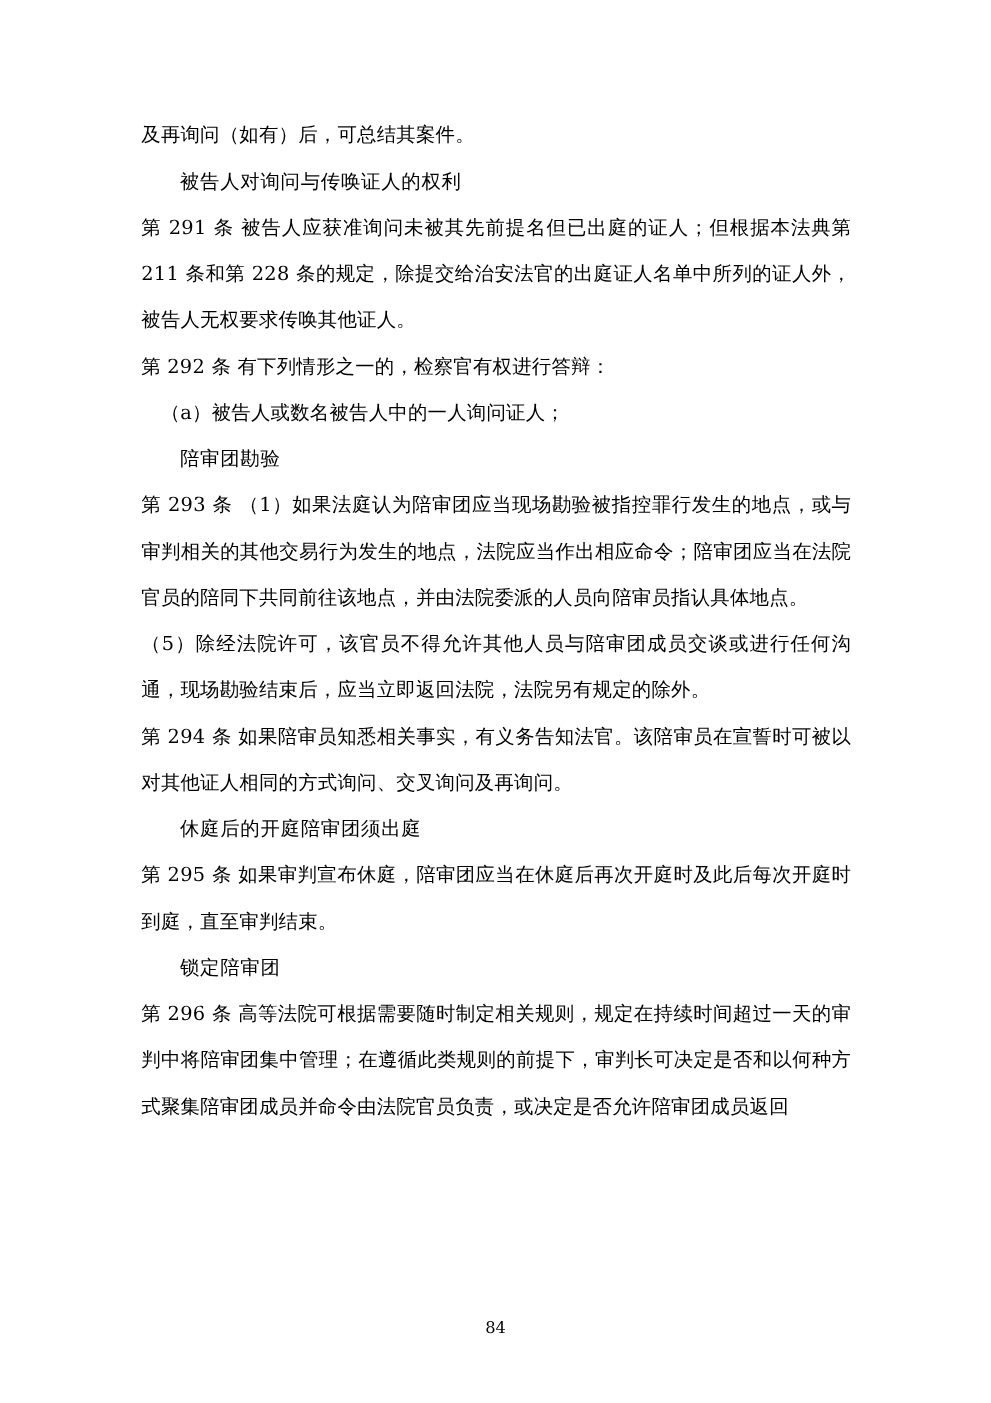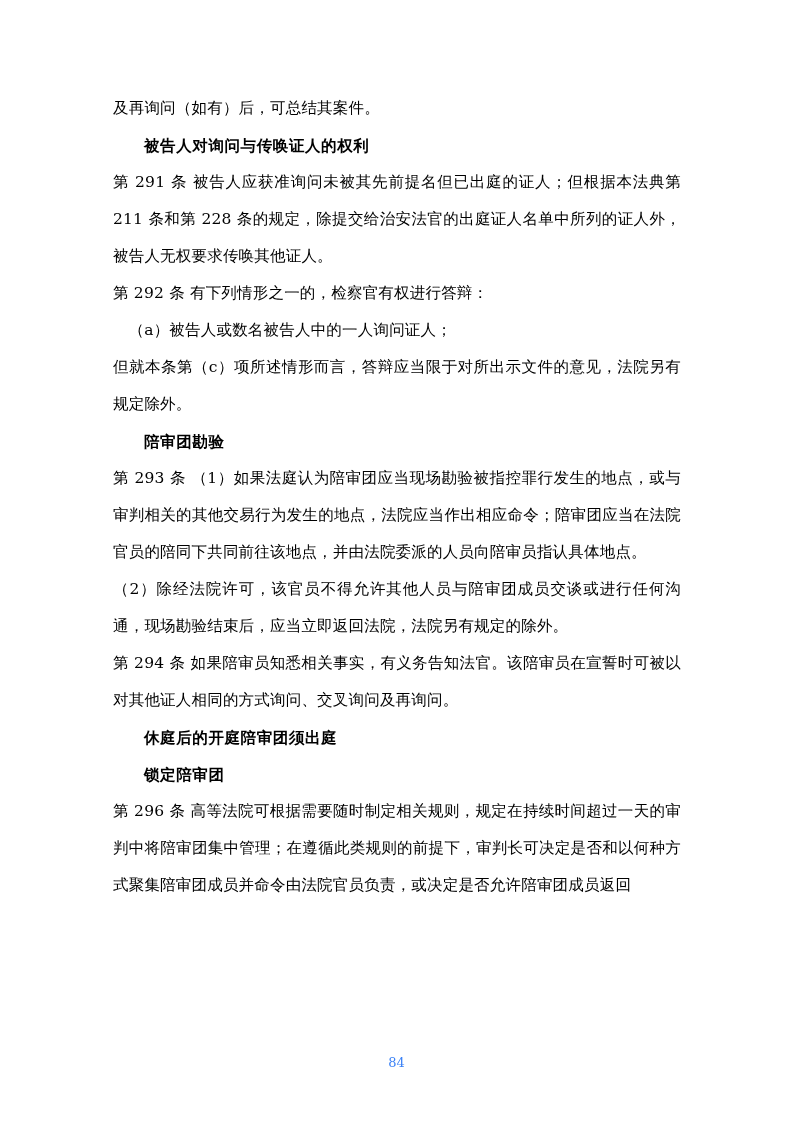--- a/index.html
+++ b/index.html
@@ -28,54 +28,54 @@
     font-size: 15.5px;
     line-height: 37px;
     text-align: justify;
     text-justify: inter-ideograph;
     letter-spacing: 0.2px;
   }
   p.body {
     text-indent: 0;
   }
   p.heading {
-    font-weight: bold;
+    font-weight: normal;
     text-indent: 2em;
     letter-spacing: 0.6px;
   }
   p.item {
     text-indent: 1em;
   }
   .footer {
     position: absolute;
     left: 0;
     top: 1051px;
     width: 793px;
     text-align: center;
     font-size: 13px;
     font-family: "DejaVu Serif", "Liberation Serif", serif;
-    color: #3b82f6;
+    color: #000000;
   }
 </style>
 </head>
 <body>
 
 <div class="page">
   <div class="content">
 
     <p class="body">及再询问（如有）后，可总结其案件。</p>
     <p class="heading">被告人对询问与传唤证人的权利</p>
     <p class="body">第 291 条  被告人应获准询问未被其先前提名但已出庭的证人；但根据本法典第 211 条和第 228 条的规定，除提交给治安法官的出庭证人名单中所列的证人外，被告人无权要求传唤其他证人。</p>
     <p class="body">第 292 条  有下列情形之一的，检察官有权进行答辩：</p>
     <p class="item">（a）被告人或数名被告人中的一人询问证人；</p>
-    <p class="body">但就本条第（c）项所述情形而言，答辩应当限于对所出示文件的意见，法院另有规定除外。</p>
     <p class="heading">陪审团勘验</p>
     <p class="body">第 293 条  （1）如果法庭认为陪审团应当现场勘验被指控罪行发生的地点，或与审判相关的其他交易行为发生的地点，法院应当作出相应命令；陪审团应当在法院官员的陪同下共同前往该地点，并由法院委派的人员向陪审员指认具体地点。</p>
-    <p class="body">（2）除经法院许可，该官员不得允许其他人员与陪审团成员交谈或进行任何沟通，现场勘验结束后，应当立即返回法院，法院另有规定的除外。</p>
+    <p class="body">（5）除经法院许可，该官员不得允许其他人员与陪审团成员交谈或进行任何沟通，现场勘验结束后，应当立即返回法院，法院另有规定的除外。</p>
     <p class="body">第 294 条  如果陪审员知悉相关事实，有义务告知法官。该陪审员在宣誓时可被以对其他证人相同的方式询问、交叉询问及再询问。</p>
     <p class="heading">休庭后的开庭陪审团须出庭</p>
+    <p class="body">第 295 条  如果审判宣布休庭，陪审团应当在休庭后再次开庭时及此后每次开庭时到庭，直至审判结束。</p>
     <p class="heading">锁定陪审团</p>
     <p class="body">第 296 条  高等法院可根据需要随时制定相关规则，规定在持续时间超过一天的审判中将陪审团集中管理；在遵循此类规则的前提下，审判长可决定是否和以何种方式聚集陪审团成员并命令由法院官员负责，或决定是否允许陪审团成员返回</p>
 
   </div>
 
   <div class="footer">84</div>
 </div>
 
 </body></html>

